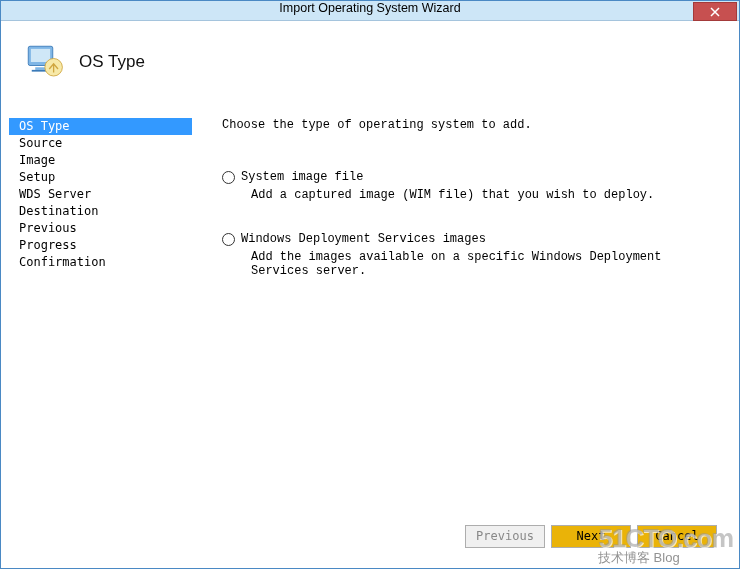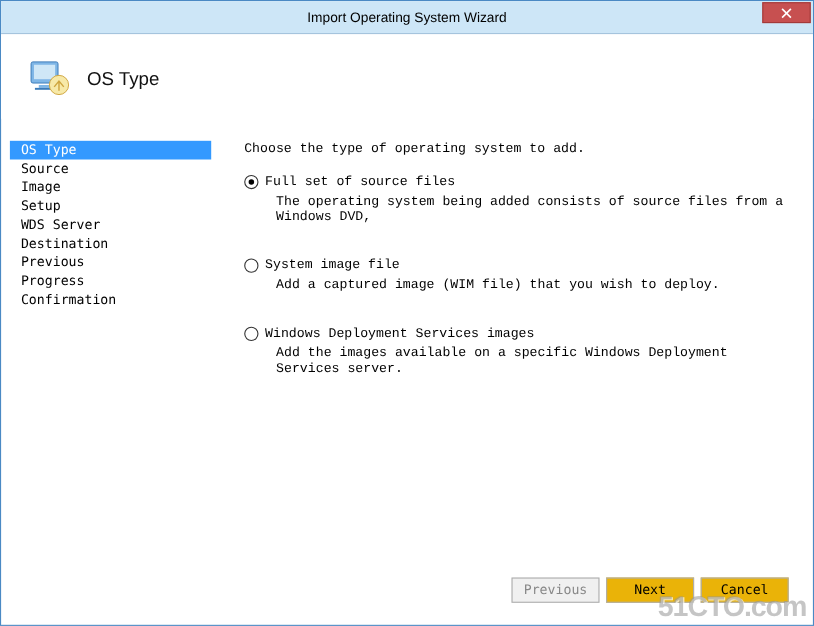--- a/index.html
+++ b/index.html
@@ -13,25 +13,24 @@
       overflow: hidden;
     }
     .window-border {
       border: 1px solid #4a89c4;
       width: 740px;
       height: 569px;
       position: relative;
       background: #fff;
     }
     .titlebar {
-      height: 30px;
+      height: 20px;
       background: linear-gradient(#cde6f7, #cde6f7);
       border-bottom: 1px solid #a5c4dd;
       display: flex;
-      align-items: center;
       position: relative;
     }
     .titlebar-title {
       flex: 1;
       text-align: center;
       font-size: 12.5px;
       color: #000;
     }
     .close-btn {
       position: absolute;
@@ -89,21 +88,21 @@
       color: #fff;
     }
     .main-panel {
       flex: 1;
       padding: 10px 8px 0 30px;
       font-family: "SimSun", "Courier New", monospace;
       font-size: 12px;
       color: #000;
     }
     .instruction {
-      margin-bottom: 16px;
+      margin-bottom: 38px;
     }
     .option {
       margin-bottom: 30px;
       display: flex;
       align-items: flex-start;
     }
     .radio {
       width: 13px;
       height: 13px;
       border: 1px solid #333;
@@ -209,27 +208,20 @@
       <div class="sidebar-item"><span>WDS Server</span></div>
       <div class="sidebar-item"><span>Destination</span></div>
       <div class="sidebar-item"><span>Previous</span></div>
       <div class="sidebar-item"><span>Progress</span></div>
       <div class="sidebar-item"><span>Confirmation</span></div>
     </div>
 
     <div class="main-panel">
       <div class="instruction">Choose the type of operating system to add.</div>
 
-      <div class="option">
-        <span class="radio checked"></span>
-        <div class="option-body">
-          <div class="option-label">Full set of source files</div>
-          <div class="option-desc">The operating system being added consists of source files from a Windows DVD,</div>
-        </div>
-      </div>
 
       <div class="option">
         <span class="radio"></span>
         <div class="option-body">
           <div class="option-label">System image file</div>
           <div class="option-desc">Add a captured image (WIM file) that you wish to deploy.</div>
         </div>
       </div>
 
       <div class="option">
@@ -243,14 +235,15 @@
   </div>
 
   <div class="button-row">
     <div class="btn disabled">Previous</div>
     <div class="btn">Next</div>
     <div class="btn">Cancel</div>
   </div>
 
   <div class="watermark">
     <div class="wm-big">51CTO.com</div>
+    <div class="wm-small">技术博客 Blog</div>
   </div>
 </div>
 
 </body></html>

